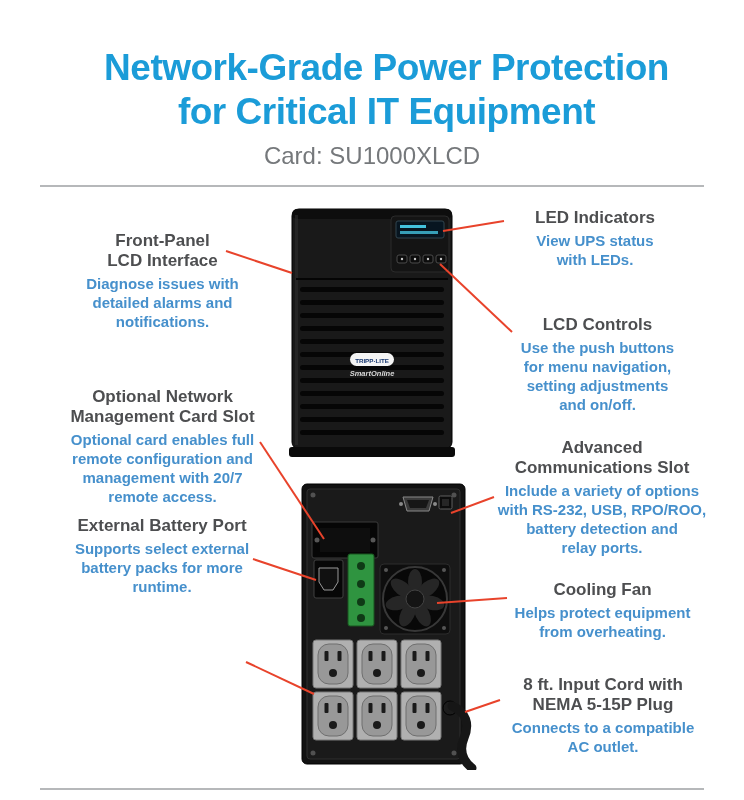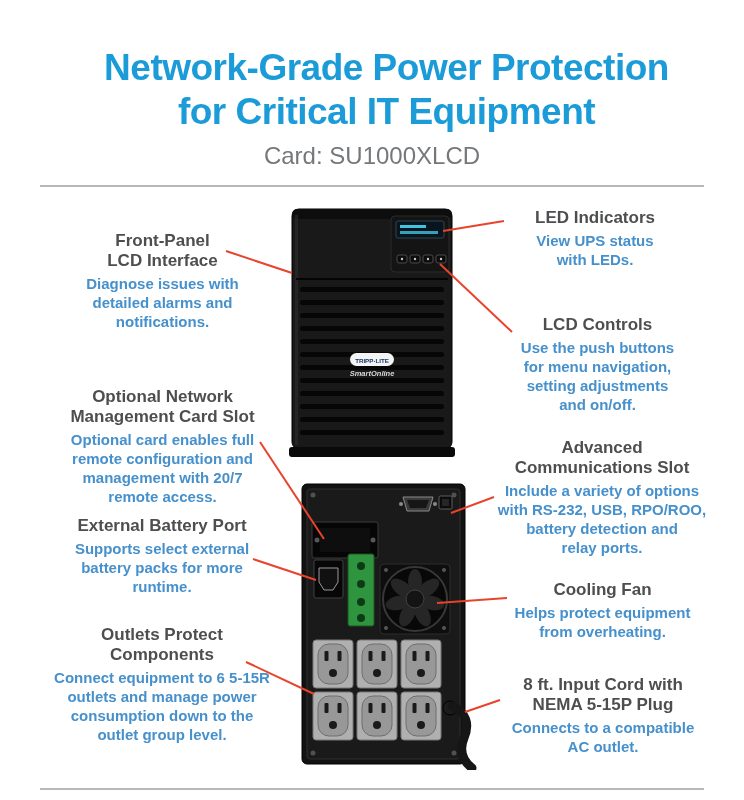--- a/index.html
+++ b/index.html
@@ -202,28 +202,20 @@
 remote configuration and
 management with 20/7
 remote access.</div>
   </div>
   <div class="callout" style="left:62px; top:516px; width:200px;">
     <div class="co-heading">External Battery Port</div>
     <div class="co-body">Supports select external
 battery packs for more
 runtime.</div>
   </div>
-  <div class="callout" style="left:52px; top:625px; width:220px;">
-    <div class="co-heading">Outlets Protect
-Components</div>
-    <div class="co-body">Connect equipment to 6 5-15R
-outlets and manage power
-consumption down to the
-outlet group level.</div>
-  </div>
 
   <div class="callout" style="left:505px; top:208px; width:180px;">
     <div class="co-heading">LED Indicators</div>
     <div class="co-body">View UPS status
 with LEDs.</div>
   </div>
   <div class="callout" style="left:505px; top:315px; width:185px;">
     <div class="co-heading">LCD Controls</div>
     <div class="co-body">Use the push buttons
 for menu navigation,

